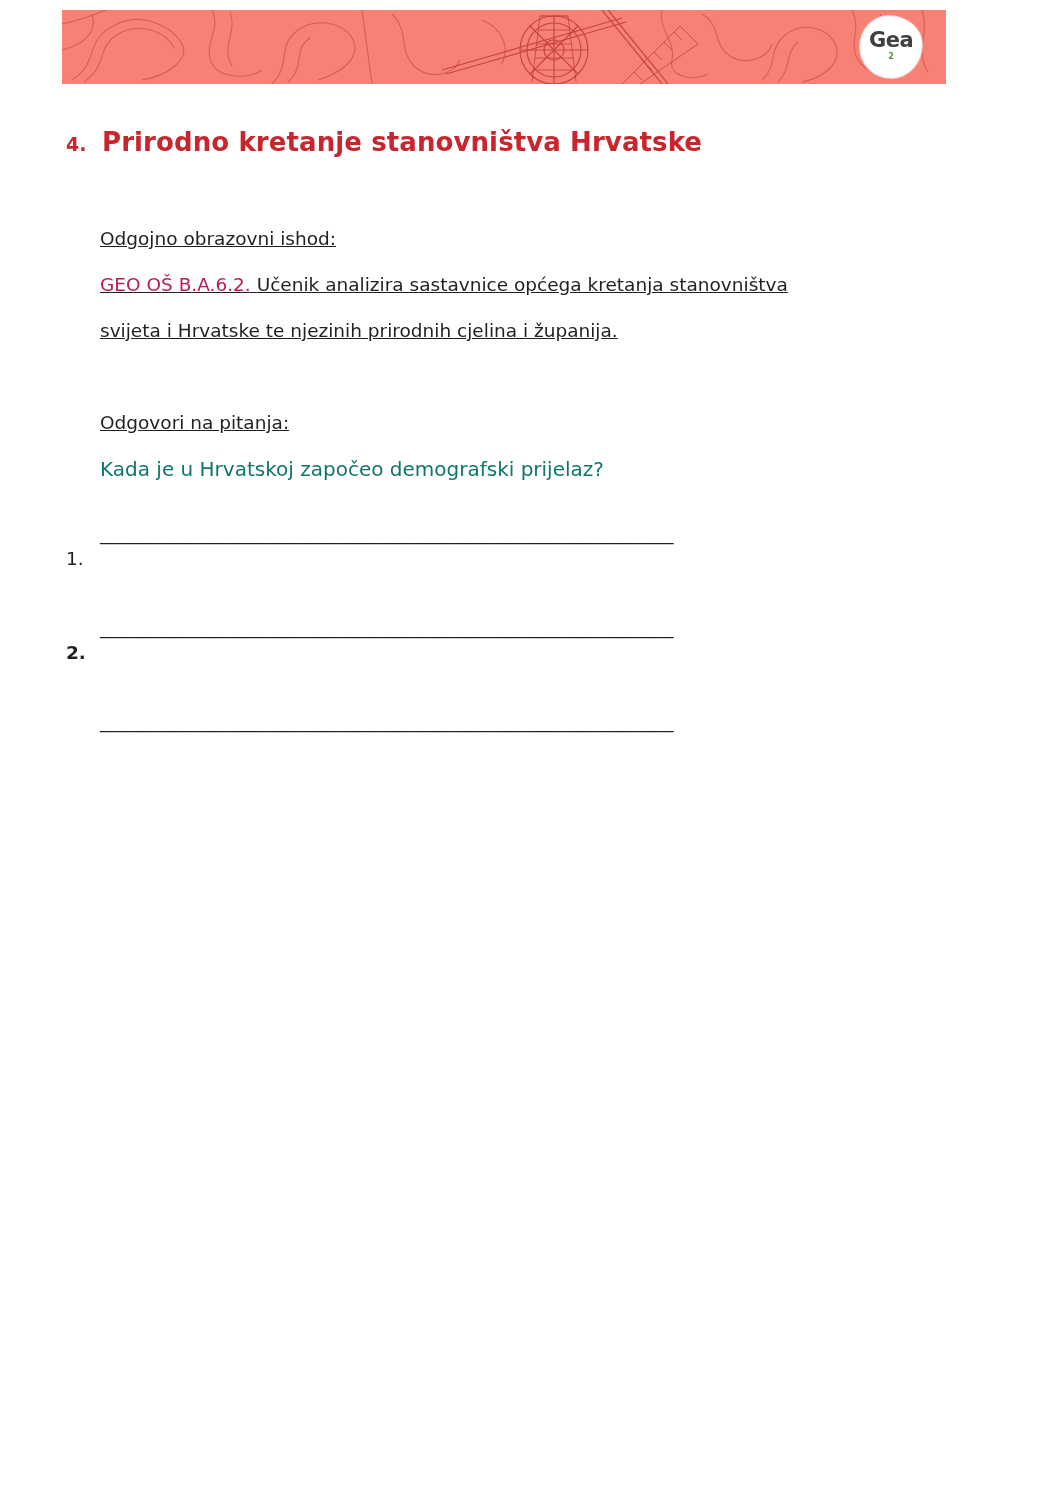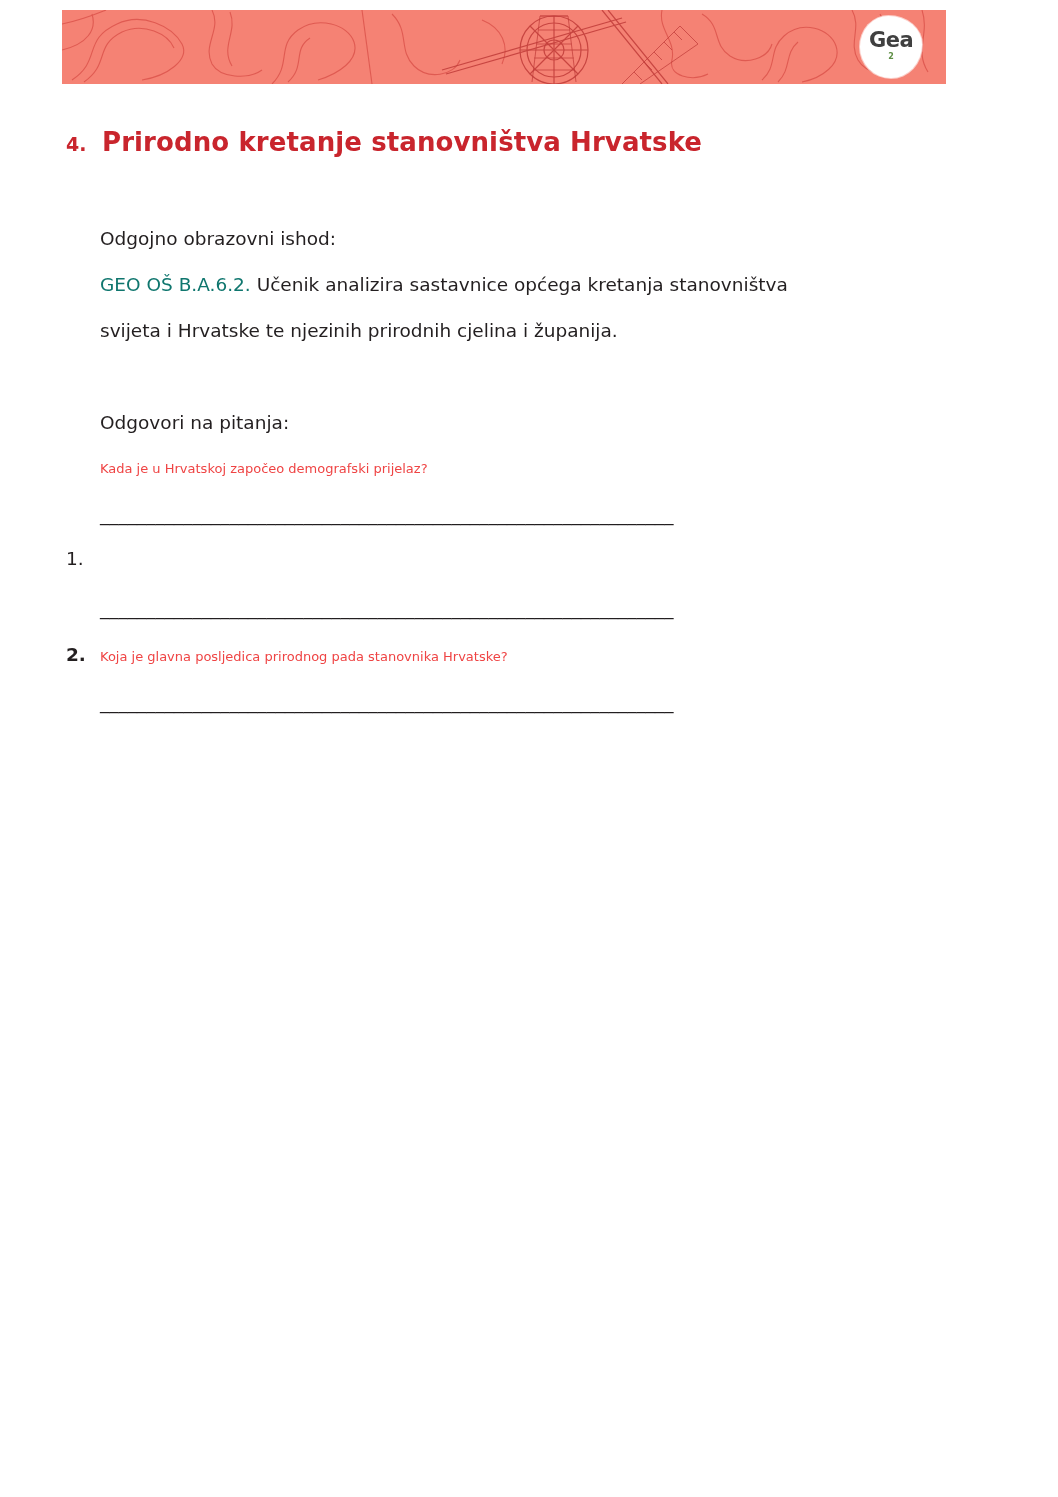--- a/index.html
+++ b/index.html
@@ -99,53 +99,55 @@
     letter-spacing: 0.1px;
   }
 
   .para {
     position: absolute;
     left: 100px;
     width: 820px;
     font-size: 18.5px;
     line-height: 46px;
     color: #231f20;
-  }
-  .accent { color: #0f766e; }
+    text-decoration: underline;
+  }
+  .accent { color: #be185d; }
 
   .qrow {
     position: absolute;
     width: 880px;
     display: flex;
     align-items: baseline;
   }
   .qnum {
     width: 38px;
     flex: 0 0 38px;
     font-size: 18.5px;
     color: #231f20;
     text-align: left;
     padding-left: 4px;
     box-sizing: border-box;
   }
   .qnum.bold { font-weight: bold; }
   .qtext {
-    font-size: 13px;
-    color: #ef4444;
+    font-size: 20px;
+    color: #0f766e;
     line-height: 30px;
   }
 
   .rule {
     position: absolute;
     left: 100px;
     font-size: 18.5px;
     color: #231f20;
     letter-spacing: 0px;
     white-space: nowrap;
     font-family: "DejaVu Sans", sans-serif;
+    margin-top: 19px;
   }
 </style>
 </head>
 <body>
 
 <div class="banner">
   <div class="banner-map">
     <svg width="884" height="74" viewBox="0 0 884 74" preserveAspectRatio="none" xmlns="http://www.w3.org/2000/svg">
       <rect x="0" y="0" width="884" height="74" fill="#f58274"></rect>
       <g stroke="#d4453f" stroke-width="1.1" fill="none" opacity="0.75">
@@ -221,17 +223,16 @@
   </div>
   <div class="rule" style="top:420px;">______________________________________________________________</div>
 
   <div class="qrow" style="left:62px; top:464px;">
     <span class="qnum">1.</span>
   </div>
   <div class="rule" style="top:514px;">______________________________________________________________</div>
 
   <div class="qrow" style="left:62px; top:558px;">
     <span class="qnum bold">2.</span>
-    <span class="qtext">Koja je glavna posljedica prirodnog pada stanovnika Hrvatske?</span>
   </div>
   <div class="rule" style="top:608px;">______________________________________________________________</div>
 
 </div>
 
 </body></html>

